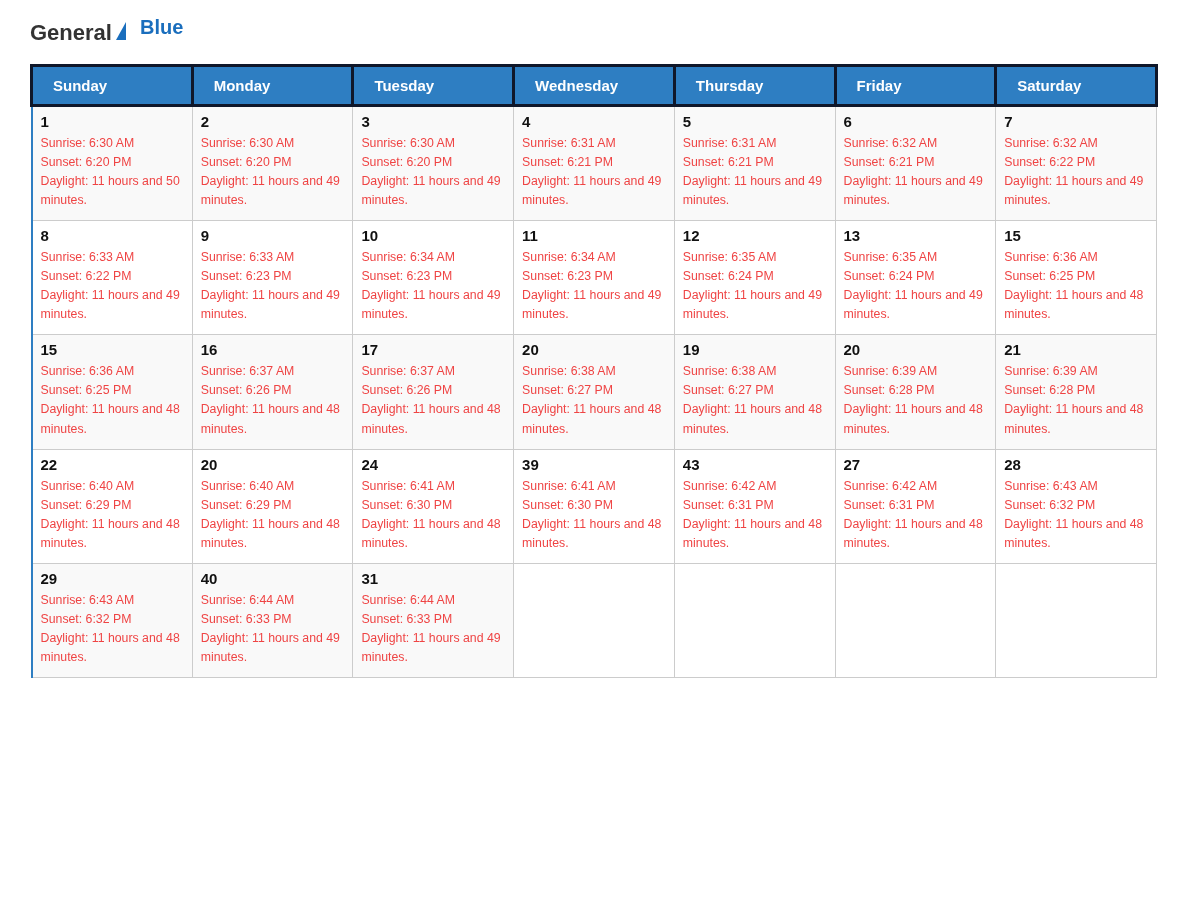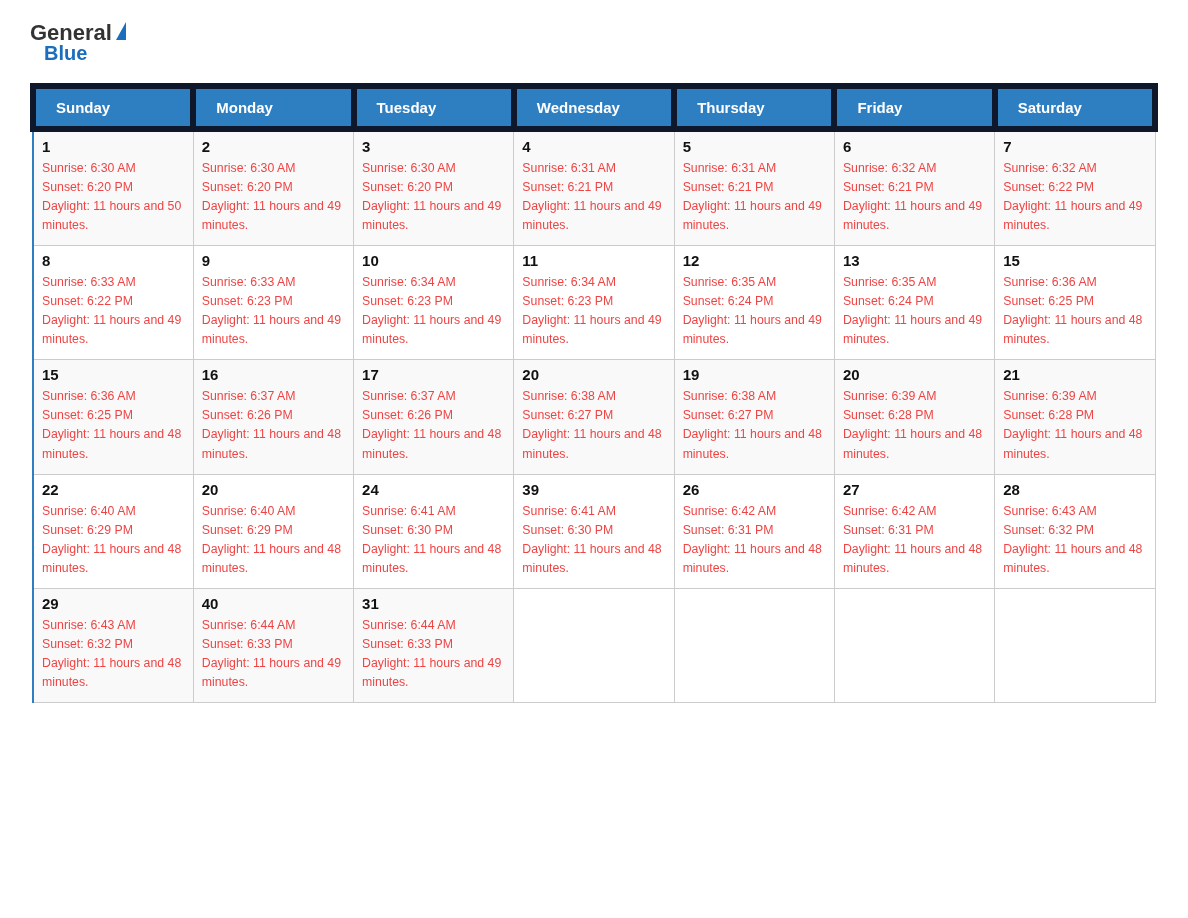--- a/index.html
+++ b/index.html
@@ -11,21 +11,20 @@
       padding: 20px 30px;
     }
     .header {
       display: flex;
       justify-content: space-between;
       align-items: flex-start;
       margin-bottom: 18px;
     }
     .logo {
       display: flex;
-      flex-direction: column;
       align-items: flex-start;
     }
     .logo-text {
       font-size: 22px;
       font-weight: bold;
       color: #333;
       display: flex;
       align-items: center;
       gap: 2px;
     }
@@ -65,21 +64,21 @@
       border-collapse: collapse;
       table-layout: fixed;
     }
     thead tr th {
       background: #2e7ec2;
       color: #fff;
       font-size: 15px;
       font-weight: bold;
       padding: 10px 20px;
       text-align: left;
-      border: 6px solid #0f172a;
+      border: 3px solid #0f172a;
     }
     tbody tr td {
       vertical-align: top;
       padding: 6px 8px 10px 8px;
       border: 1px solid #ccc;
       font-size: 12.5px;
       color: #222;
       min-height: 90px;
     }
     .day-num {
@@ -230,21 +229,21 @@
         </td>
         <td>
           <span class="day-num">24</span>
           <div class="day-info">Sunrise: 6:41 AM<br>Sunset: 6:30 PM<br>Daylight: 11 hours and 48 minutes.</div>
         </td>
         <td>
           <span class="day-num">39</span>
           <div class="day-info">Sunrise: 6:41 AM<br>Sunset: 6:30 PM<br>Daylight: 11 hours and 48 minutes.</div>
         </td>
         <td>
-          <span class="day-num">26</span>
+          <span class="day-num">43</span>
           <div class="day-info">Sunrise: 6:42 AM<br>Sunset: 6:31 PM<br>Daylight: 11 hours and 48 minutes.</div>
         </td>
         <td>
           <span class="day-num">27</span>
           <div class="day-info">Sunrise: 6:42 AM<br>Sunset: 6:31 PM<br>Daylight: 11 hours and 48 minutes.</div>
         </td>
         <td>
           <span class="day-num">28</span>
           <div class="day-info">Sunrise: 6:43 AM<br>Sunset: 6:32 PM<br>Daylight: 11 hours and 48 minutes.</div>
         </td>

